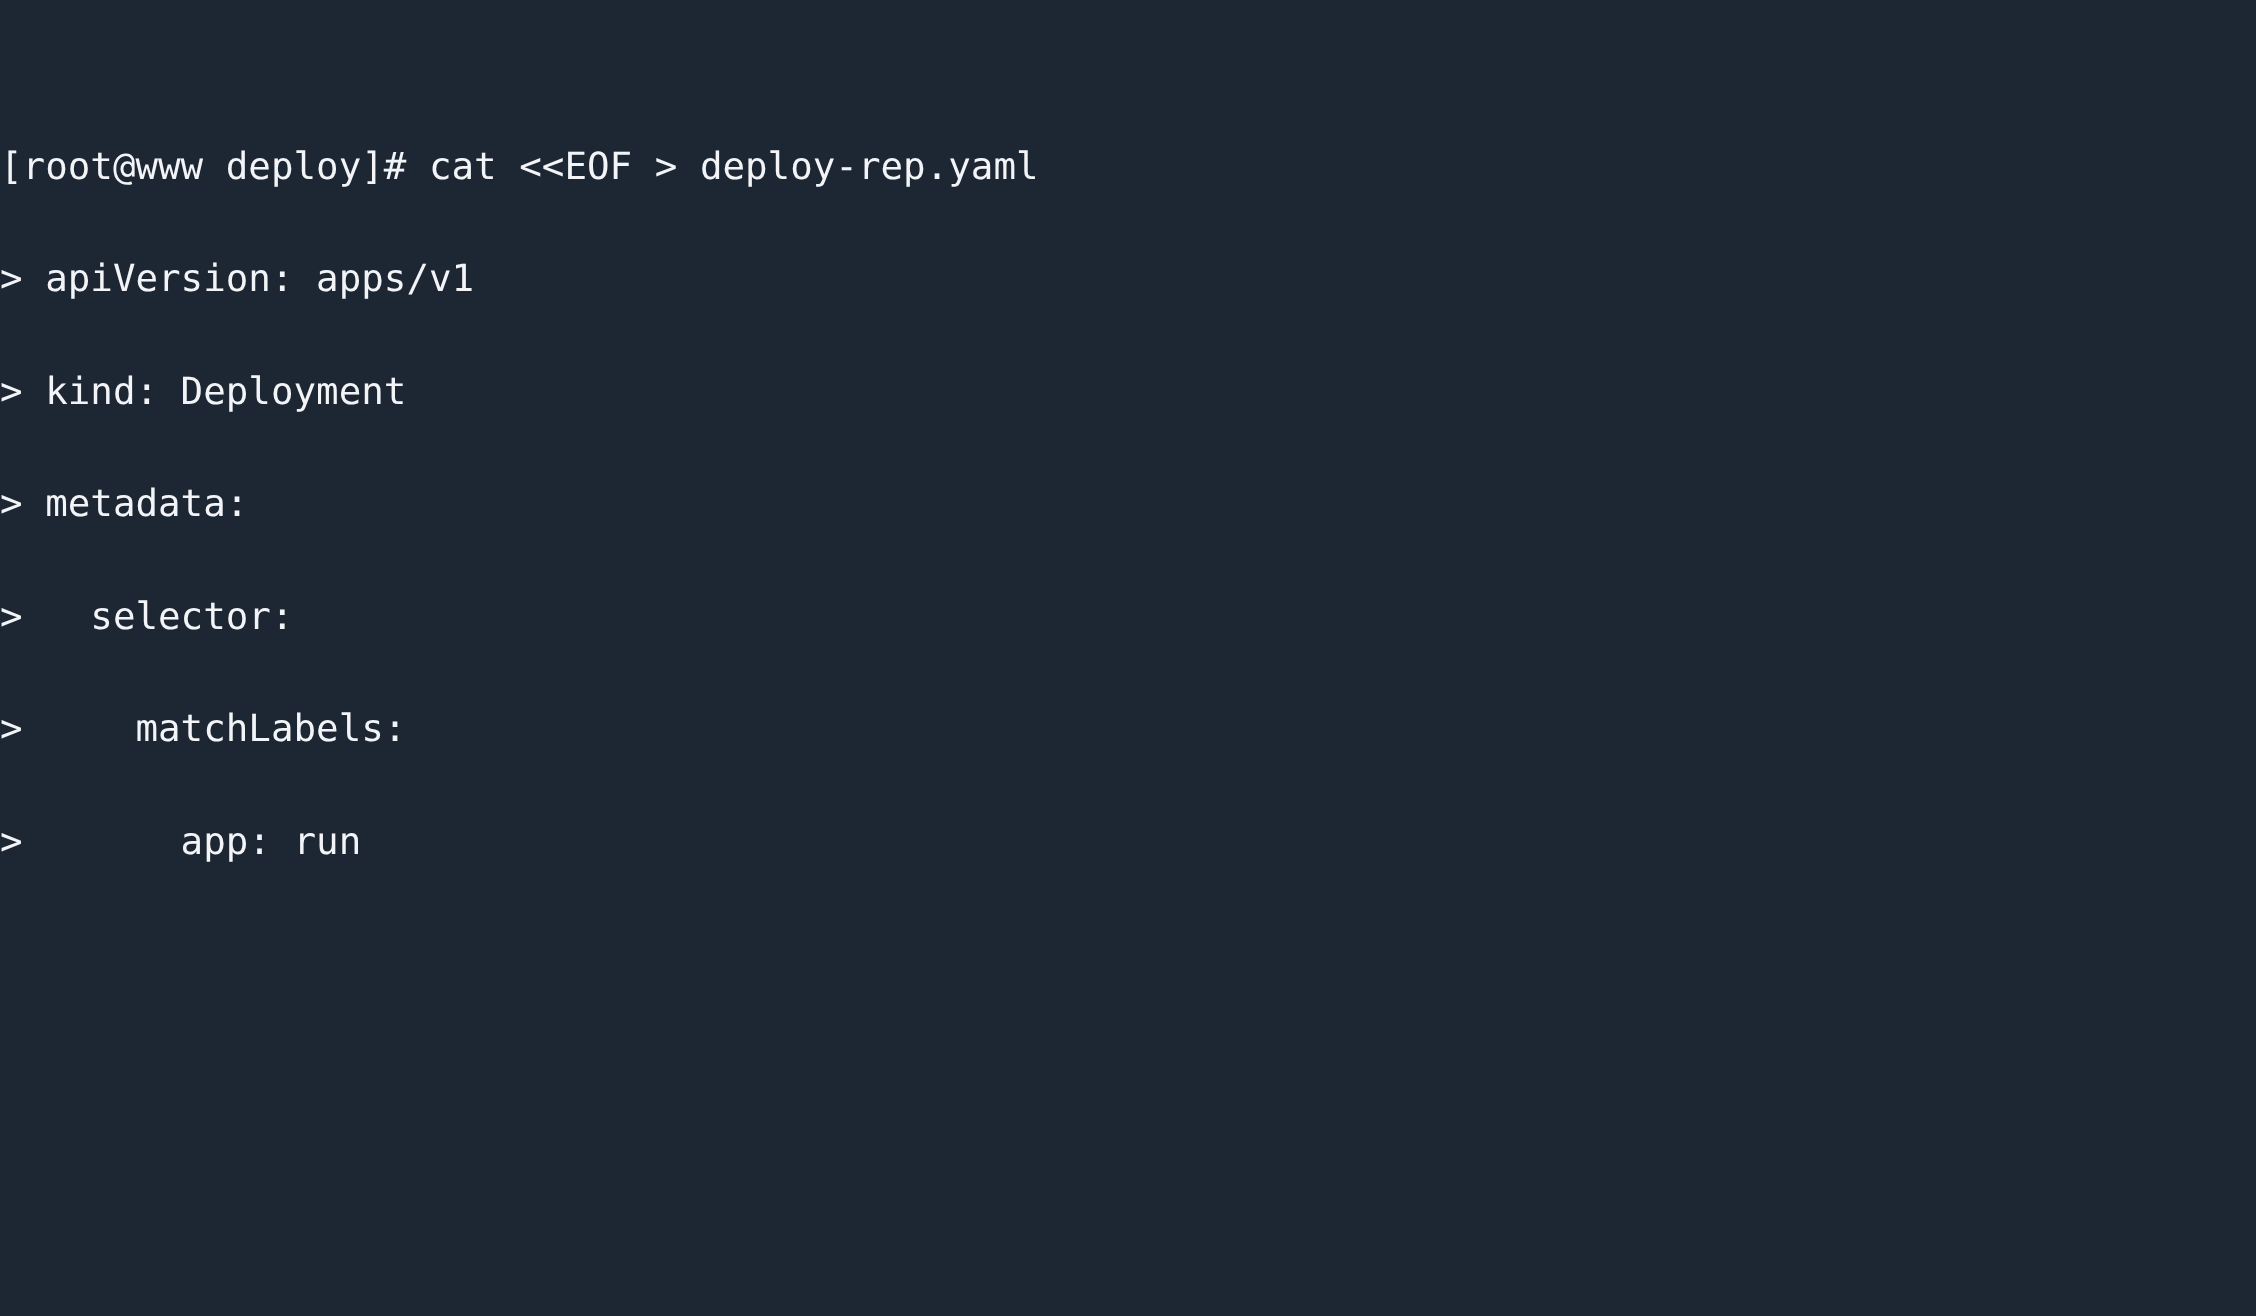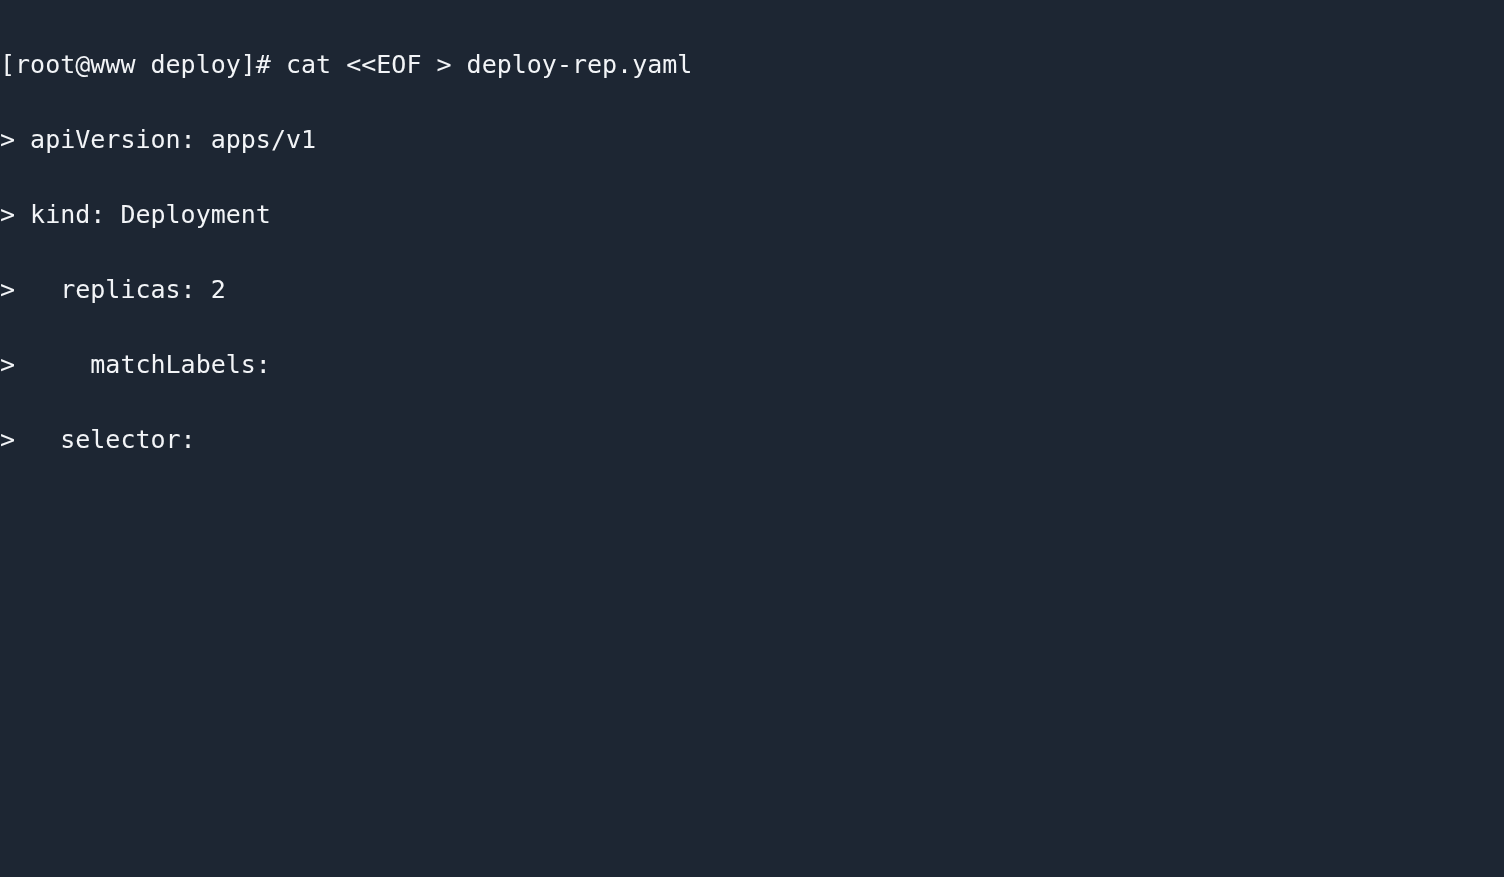--- a/index.html
+++ b/index.html
@@ -19,20 +19,21 @@
     background: #1d2633;
     color: #f2f4f7;
     font-family: "DejaVu Sans Mono", "Liberation Mono", monospace;
     font-size: 25px;
     line-height: 25px;
     letter-spacing: 0;
     padding: 12px;
     box-sizing: border-box;
     position: relative;
     overflow: hidden;
+    margin-top: 46px;
   }
   #screen {
     position: absolute;
     left: 0;
     top: 2px;
     white-space: pre;
     font-variant-ligatures: none;
     -webkit-font-smoothing: antialiased;
   }
   .line {
@@ -46,23 +47,24 @@
   }
 </style>
 </head>
 <body style="background: rgb(29, 38, 51);">
 
 <div id="terminal" style="background: rgb(29, 38, 51); color: rgb(242, 244, 247);">
   <div id="screen">
     <span class="line">[root@www deploy]# cat &lt;&lt;EOF &gt; deploy-rep.yaml</span>
     <span class="line">&gt; apiVersion: apps/v1</span>
     <span class="line">&gt; kind: Deployment</span>
-    <span class="line">&gt;   replicas: 2</span>
+    <span class="line">&gt; metadata:</span>
+    <span class="line">&gt;   selector:</span>
     <span class="line">&gt;     matchLabels:</span>
-    <span class="line">&gt;   selector:</span>
+    <span class="line">&gt;       app: run</span>
     
     
     
     
     
     
     
     
     
     

